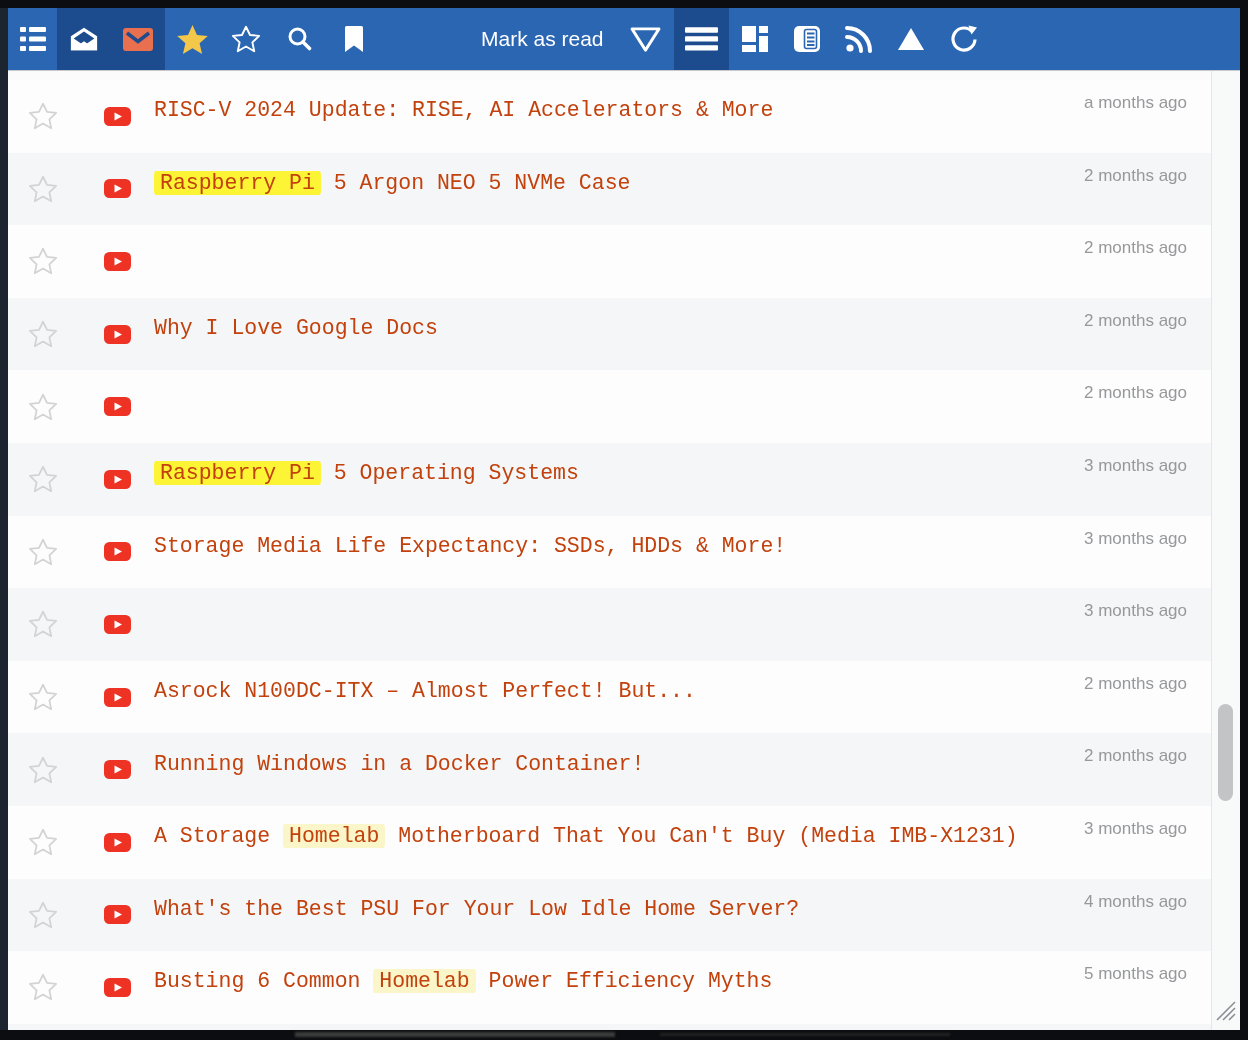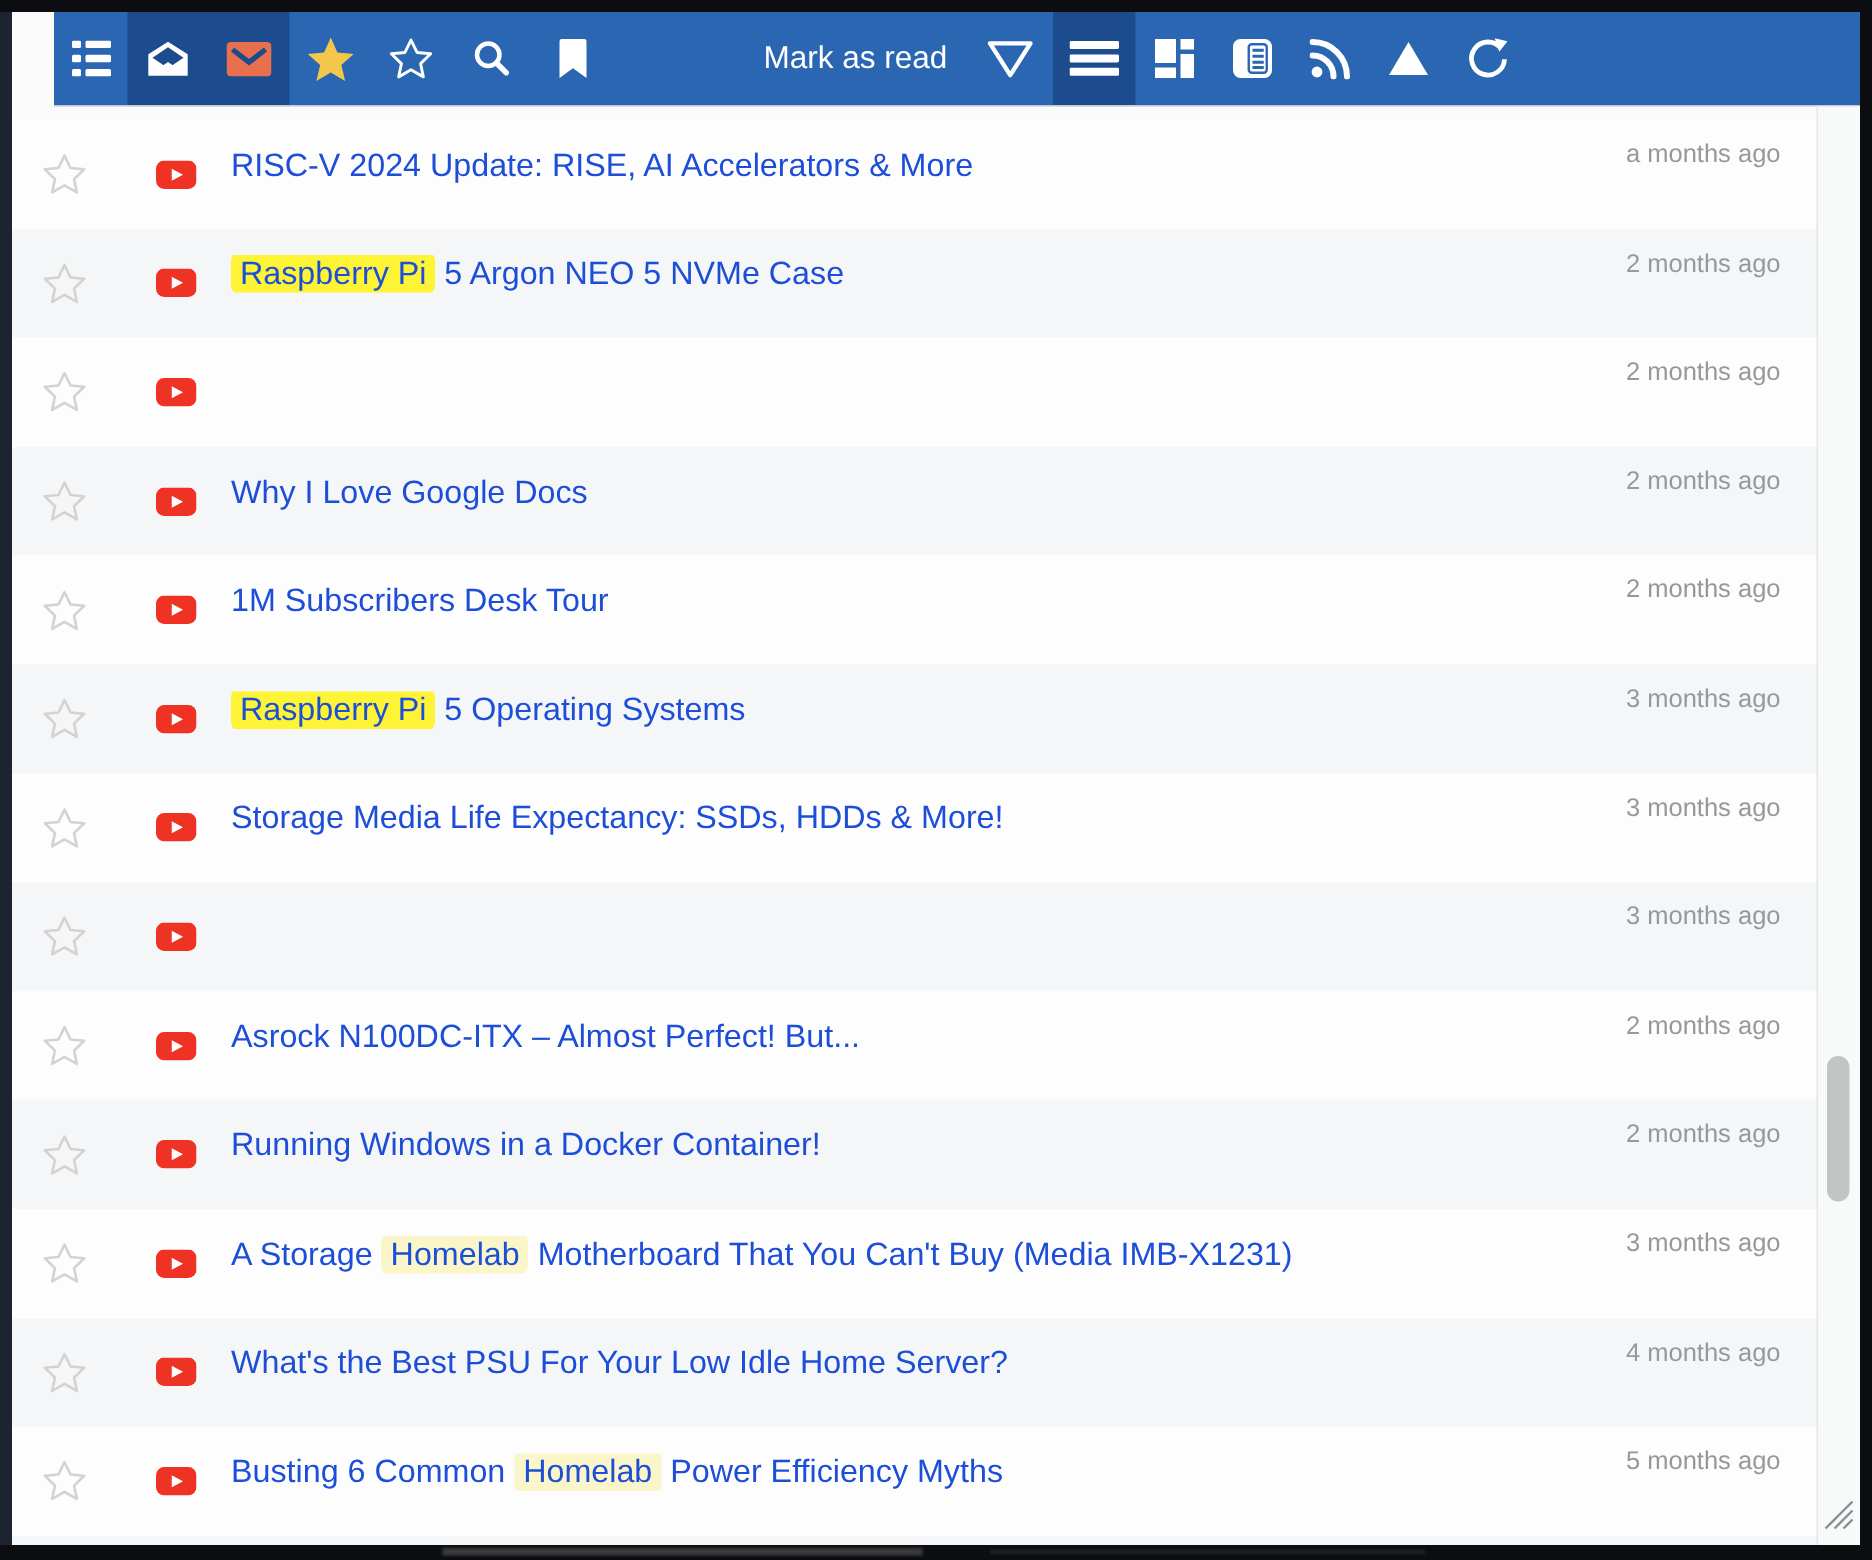--- a/index.html
+++ b/index.html
@@ -10,43 +10,43 @@
   }
   .left-frame{position:absolute;left:0;top:8px;width:8px;height:1022px;background:#1c2430;}
   .window{
     position:absolute;left:8px;top:8px;width:1232px;height:1022px;
     background:#fbfbfc;overflow:hidden;
   }
   
   .toolbar{
     position:absolute;left:0;top:0;right:0;height:62px;
     background:#2b66b3;border-bottom:1px solid #c6c9cc;
-    display:flex;align-items:center;margin-left:28px;
+    display:flex;align-items:center;
   }
   .tbtn{height:62px;display:flex;align-items:center;justify-content:center;flex:0 0 auto;}
   .seg-dark{background:#1d4c8e;height:62px;display:flex;align-items:center;}
   .tb-label{
     color:#fff;font-size:21px;margin-left:100px;white-space:nowrap;flex:0 0 auto;
   }
   
   .list{
     position:absolute;left:0;top:63px;right:0;bottom:0;
     background:#fbfbfc;padding-top:9px;box-sizing:border-box;
   }
   .row{
     height:72.6px;display:flex;align-items:center;
     padding-left:20px;padding-right:53px;box-sizing:border-box;
     background:#fdfdfe;
   }
   .row:nth-child(even){background:#f5f6f7;}
   .row .star-btn{flex:0 0 auto;display:flex;align-items:center;}
   .row .yt{flex:0 0 auto;margin-left:46px;display:flex;align-items:center;}
   .row .title{
-    margin-left:23px;font-size:21.5px;color:#1d4ed8;white-space:nowrap;
-    overflow:hidden;transform:translateY(-6px);
+    margin-left:23px;font-size:21.5px;color:#c2410c;white-space:nowrap;
+    overflow:hidden;transform:translateY(-6px);font-family:Liberation Mono, monospace;
   }
   .hl-bright{background:#fcf434;border-radius:7px;padding:3px 6px;}
   .hl-pale{background:#faf6c9;border-radius:7px;padding:3px 6px;}
   .row .time{
     margin-left:auto;align-self:flex-start;margin-top:13px;
     font-size:17px;color:#97989a;white-space:nowrap;flex:0 0 auto;padding-left:12px;
   }
   .row-sliver{height:72.6px;background:#f5f6f7;}
   
   .scroll-track{
@@ -252,21 +252,20 @@
         <svg width="30" height="28" viewBox="0 0 34 32">
           <polygon points="17,2 21.6,11.4 32,12.4 24.3,19.9 26.4,30 17,24.6 7.6,30 9.7,19.9 2,12.4 12.4,11.4" fill="none" stroke="#d3d3d4" stroke-width="2" stroke-linejoin="round"></polygon>
         </svg>
       </span>
       <span class="yt">
         <svg width="27" height="19" viewBox="0 0 27 19">
           <rect x="0" y="0" width="27" height="19" rx="5.5" fill="#ee3224"></rect>
           <polygon points="10.5,5.5 18,9.5 10.5,13.5" fill="#fff"></polygon>
         </svg>
       </span>
-      <span class="title"><span>1M Subscribers Desk Tour</span></span>
       <span class="time">2 months ago</span>
     </div>
 
     <div class="row">
       <span class="star-btn">
         <svg width="30" height="28" viewBox="0 0 34 32">
           <polygon points="17,2 21.6,11.4 32,12.4 24.3,19.9 26.4,30 17,24.6 7.6,30 9.7,19.9 2,12.4 12.4,11.4" fill="none" stroke="#d3d3d4" stroke-width="2" stroke-linejoin="round"></polygon>
         </svg>
       </span>
       <span class="yt">

